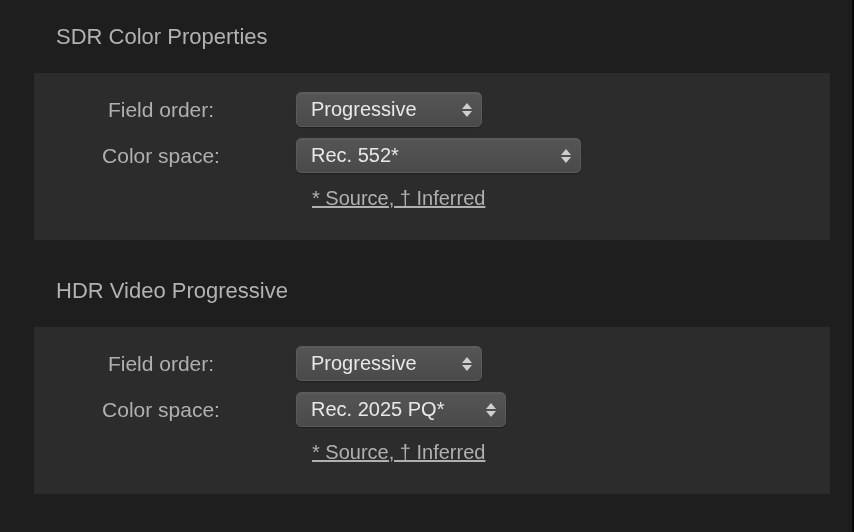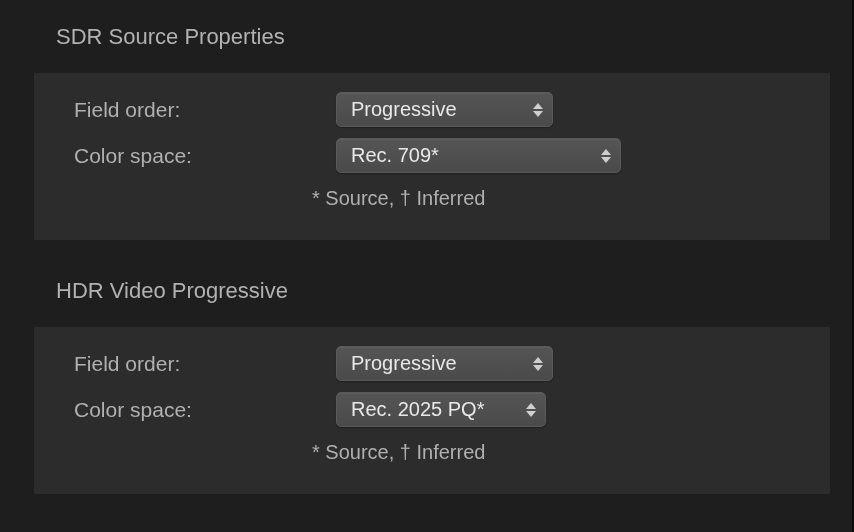--- a/index.html
+++ b/index.html
@@ -33,26 +33,25 @@
       padding: 19px 0 30px 0;
       margin-bottom: 38px;
     }
     .row {
       display: flex;
       align-items: center;
       margin-bottom: 11px;
     }
     .row-label {
       flex: 0 0 262px;
-      text-align: left;
+      text-align: center;
       font-size: 21px;
       color: #b0b0b0;
       padding-right: 8px;
       font-weight: 400;
-      margin-left: 40px;
     }
     .select {
       position: relative;
       display: flex;
       align-items: center;
       height: 35px;
       background: linear-gradient(to bottom, #555555, #4a4a4a);
       border: 1px solid #5a5a5a;
       border-radius: 5px;
       box-shadow: 0 1px 1px rgba(0,0,0,0.3), inset 0 1px 0 rgba(255,255,255,0.05);
@@ -84,46 +83,47 @@
       border-bottom: 6px solid #cfcfcf;
     }
     .arrow-down {
       border-top: 6px solid #cfcfcf;
     }
     .footnote {
       padding-left: 278px;
       font-size: 20px;
       color: #b0b0b0;
       margin-top: 14px;
+      text-decoration: underline;
     }
-    .w-small { width: 217px; }
+    .w-small { width: 186px; }
     .w-large { width: 285px; }
     .w-mid { width: 210px; }
   </style>
 </head>
 <body>
 
 <div class="container">
 
-  <div class="section-header">SDR Source Properties</div>
+  <div class="section-header">SDR Color Properties</div>
   <div class="section-body">
     <div class="row">
       <div class="row-label">Field order:</div>
       <div class="select w-small">
         <span class="select-value">Progressive</span>
         <span class="select-arrows">
           <span class="arrow-up"></span>
           <span class="arrow-down"></span>
         </span>
       </div>
     </div>
     <div class="row">
       <div class="row-label">Color space:</div>
       <div class="select w-large">
-        <span class="select-value">Rec. 709*</span>
+        <span class="select-value">Rec. 552*</span>
         <span class="select-arrows">
           <span class="arrow-up"></span>
           <span class="arrow-down"></span>
         </span>
       </div>
     </div>
     <div class="footnote">* Source, † Inferred</div>
   </div>
 
   <div class="section-header">HDR Video Progressive</div>

